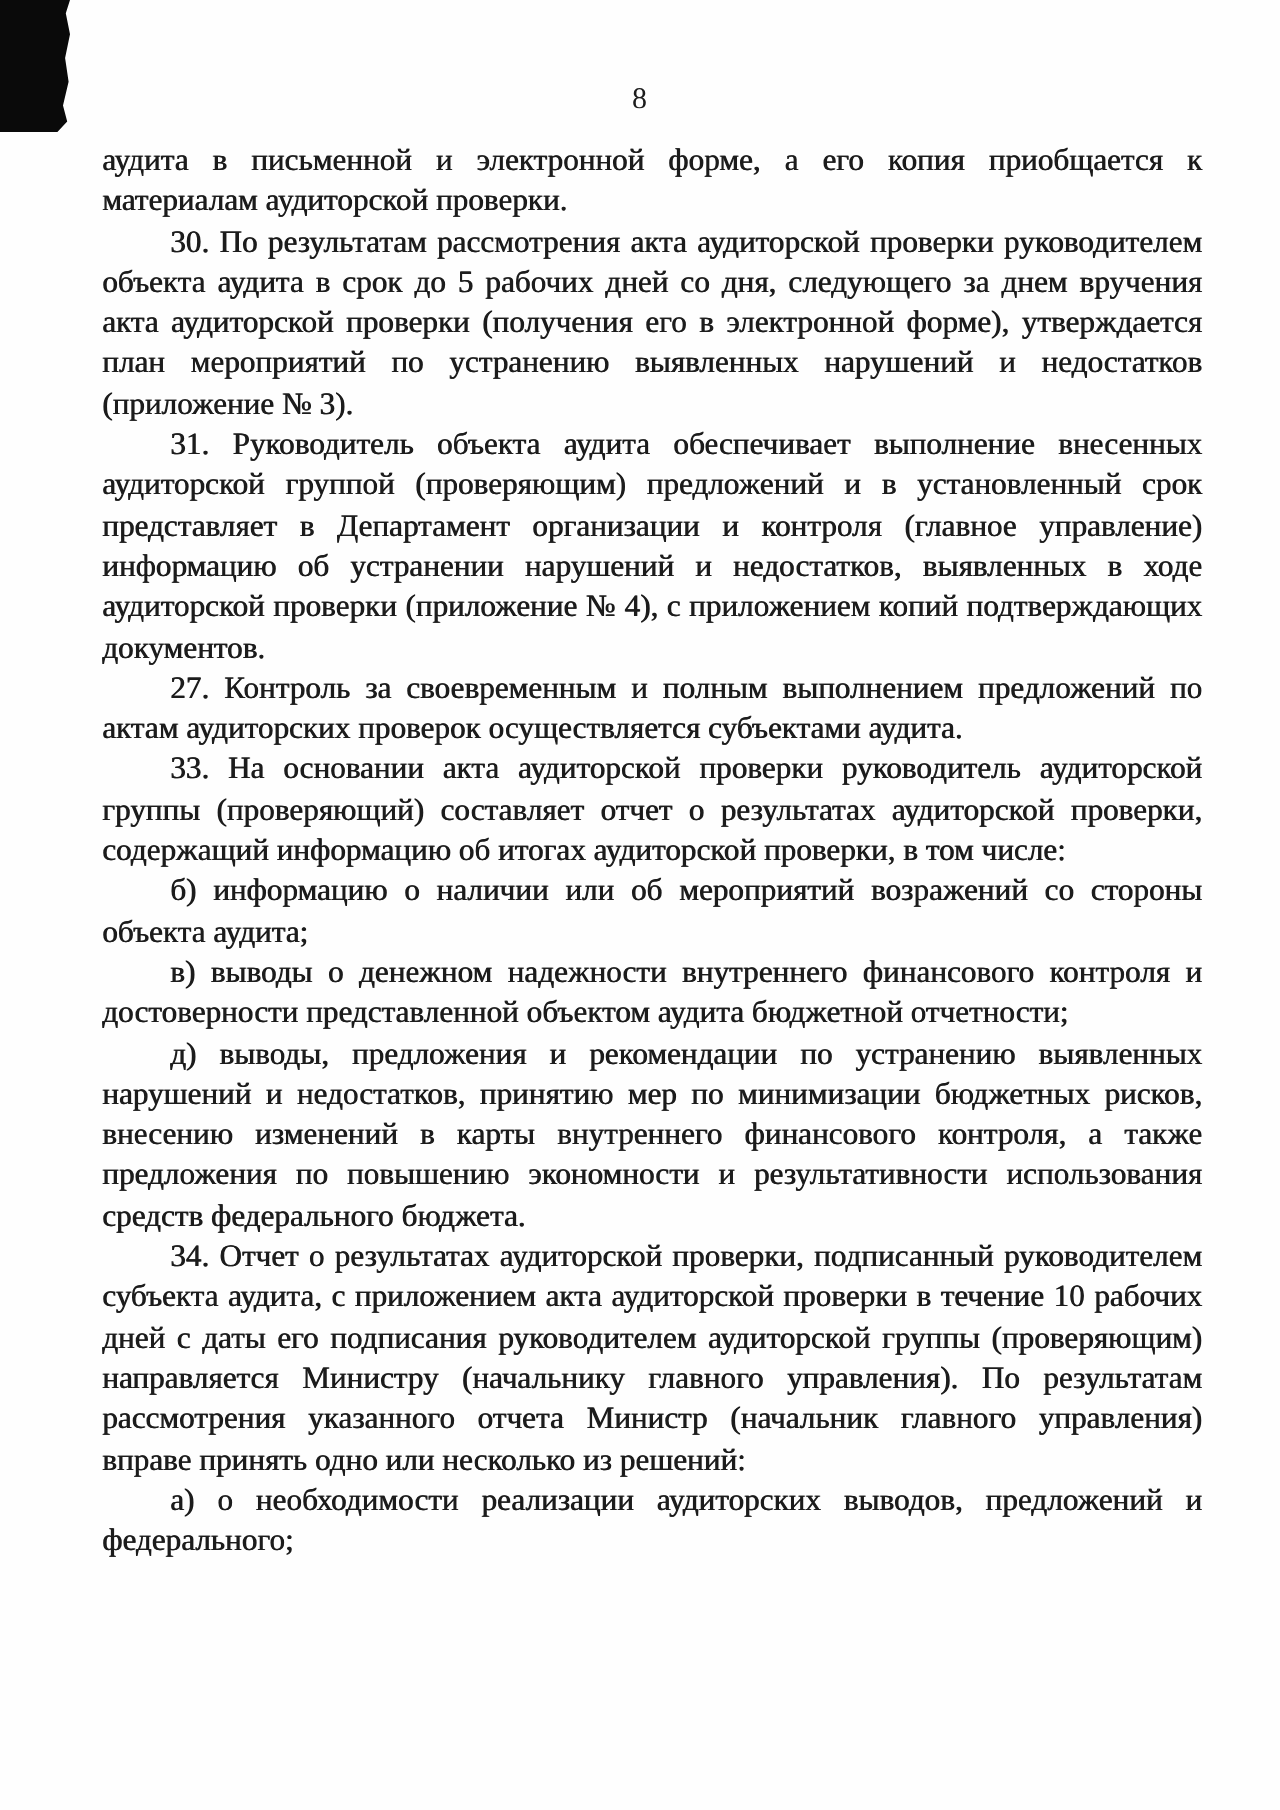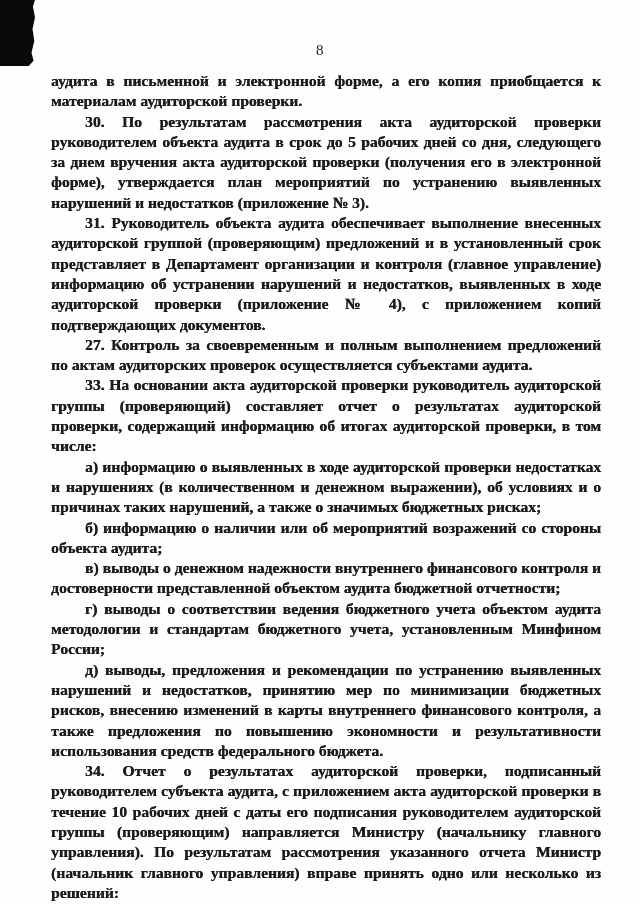--- a/index.html
+++ b/index.html
@@ -45,40 +45,37 @@
     width: 550px;
     color: #1c1c1c;
     font-size: 15.6px;
     line-height: 20.3px;
     text-align: justify;
     text-shadow: 0.35px 0 0 currentColor; 
   }
   .text-block p {
     margin: 0;
     padding: 0;
-    font-weight: bold;
   }
   .text-block p.indent {
     text-indent: 34px;
   }
 </style>
 </head>
 <body>
 
 <div class="scan-page">
   <div class="corner-artifact"></div>
   <div class="page-number">8</div>
   <div class="text-block">
 
   <p class="para">аудита в письменной и электронной форме, а его копия приобщается к материалам аудиторской проверки.</p>
       <p class="para indent">30. По результатам рассмотрения акта аудиторской проверки руководителем объекта аудита в срок до 5 рабочих дней со дня, следующего за днем вручения акта аудиторской проверки (получения его в электронной форме), утверждается план мероприятий по устранению выявленных нарушений и недостатков (приложение № 3).</p>
       <p class="para indent">31. Руководитель объекта аудита обеспечивает выполнение внесенных аудиторской группой (проверяющим) предложений и в установленный срок представляет в Департамент организации и контроля (главное управление) информацию об устранении нарушений и недостатков, выявленных в ходе аудиторской проверки (приложение № 4), с приложением копий подтверждающих документов.</p>
       <p class="para indent">27. Контроль за своевременным и полным выполнением предложений по актам аудиторских проверок осуществляется субъектами аудита.</p>
       <p class="para indent">33. На основании акта аудиторской проверки руководитель аудиторской группы (проверяющий) составляет отчет о результатах аудиторской проверки, содержащий информацию об итогах аудиторской проверки, в том числе:</p>
-      <p class="para indent">а) информацию о выявленных в ходе аудиторской проверки недостатках и нарушениях (в количественном и денежном выражении), об условиях и о причинах таких нарушений, а также о значимых бюджетных рисках;</p>
       <p class="para indent">б) информацию о наличии или об мероприятий возражений со стороны объекта аудита;</p>
       <p class="para indent">в) выводы о денежном надежности внутреннего финансового контроля и достоверности представленной объектом аудита бюджетной отчетности;</p>
-      <p class="para indent">г) выводы о соответствии ведения бюджетного учета объектом аудита методологии и стандартам бюджетного учета, установленным Минфином России;</p>
       <p class="para indent">д) выводы, предложения и рекомендации по устранению выявленных нарушений и недостатков, принятию мер по минимизации бюджетных рисков, внесению изменений в карты внутреннего финансового контроля, а также предложения по повышению экономности и результативности использования средств федерального бюджета.</p>
       <p class="para indent">34. Отчет о результатах аудиторской проверки, подписанный руководителем субъекта аудита, с приложением акта аудиторской проверки в течение 10 рабочих дней с даты его подписания руководителем аудиторской группы (проверяющим) направляется Министру (начальнику главного управления). По результатам рассмотрения указанного отчета Министр (начальник главного управления) вправе принять одно или несколько из решений:</p>
       <p class="para indent">а) о необходимости реализации аудиторских выводов, предложений и федерального;</p>
     </div>
 </div>
 
 </body></html>

